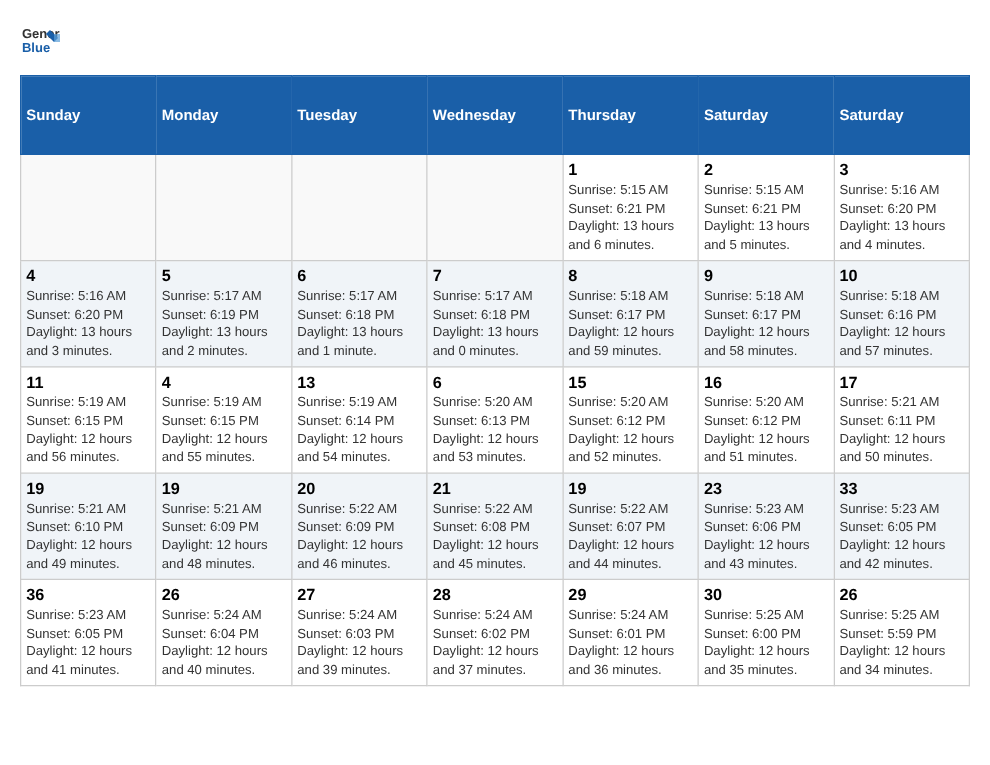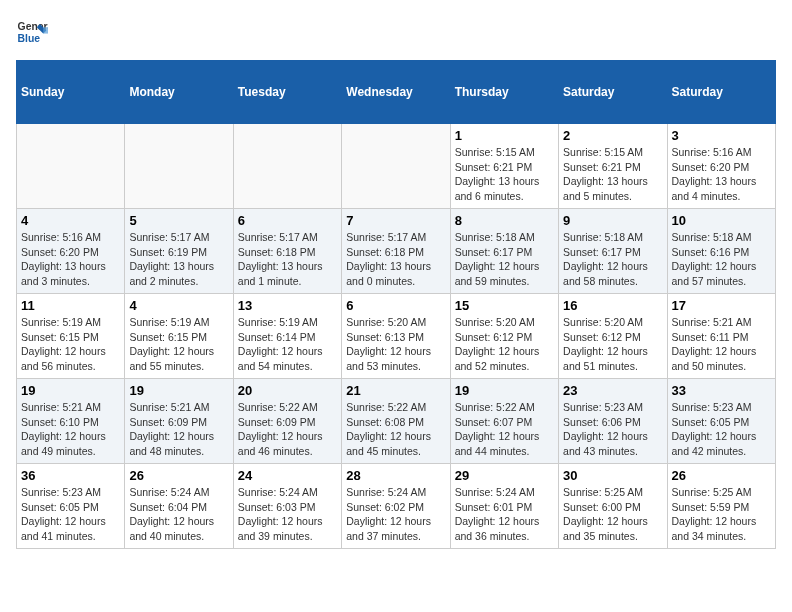--- a/index.html
+++ b/index.html
@@ -308,21 +308,21 @@
 and 41 minutes.</div>
         </td>
         <td>
           <span class="day-num">26</span>
           <div class="day-info" style="white-space: pre-line;">Sunrise: 5:24 AM
 Sunset: 6:04 PM
 Daylight: 12 hours
 and 40 minutes.</div>
         </td>
         <td>
-          <span class="day-num">24</span>
+          <span class="day-num">27</span>
           <div class="day-info" style="white-space: pre-line;">Sunrise: 5:24 AM
 Sunset: 6:03 PM
 Daylight: 12 hours
 and 39 minutes.</div>
         </td>
         <td>
           <span class="day-num">28</span>
           <div class="day-info" style="white-space: pre-line;">Sunrise: 5:24 AM
 Sunset: 6:02 PM
 Daylight: 12 hours

